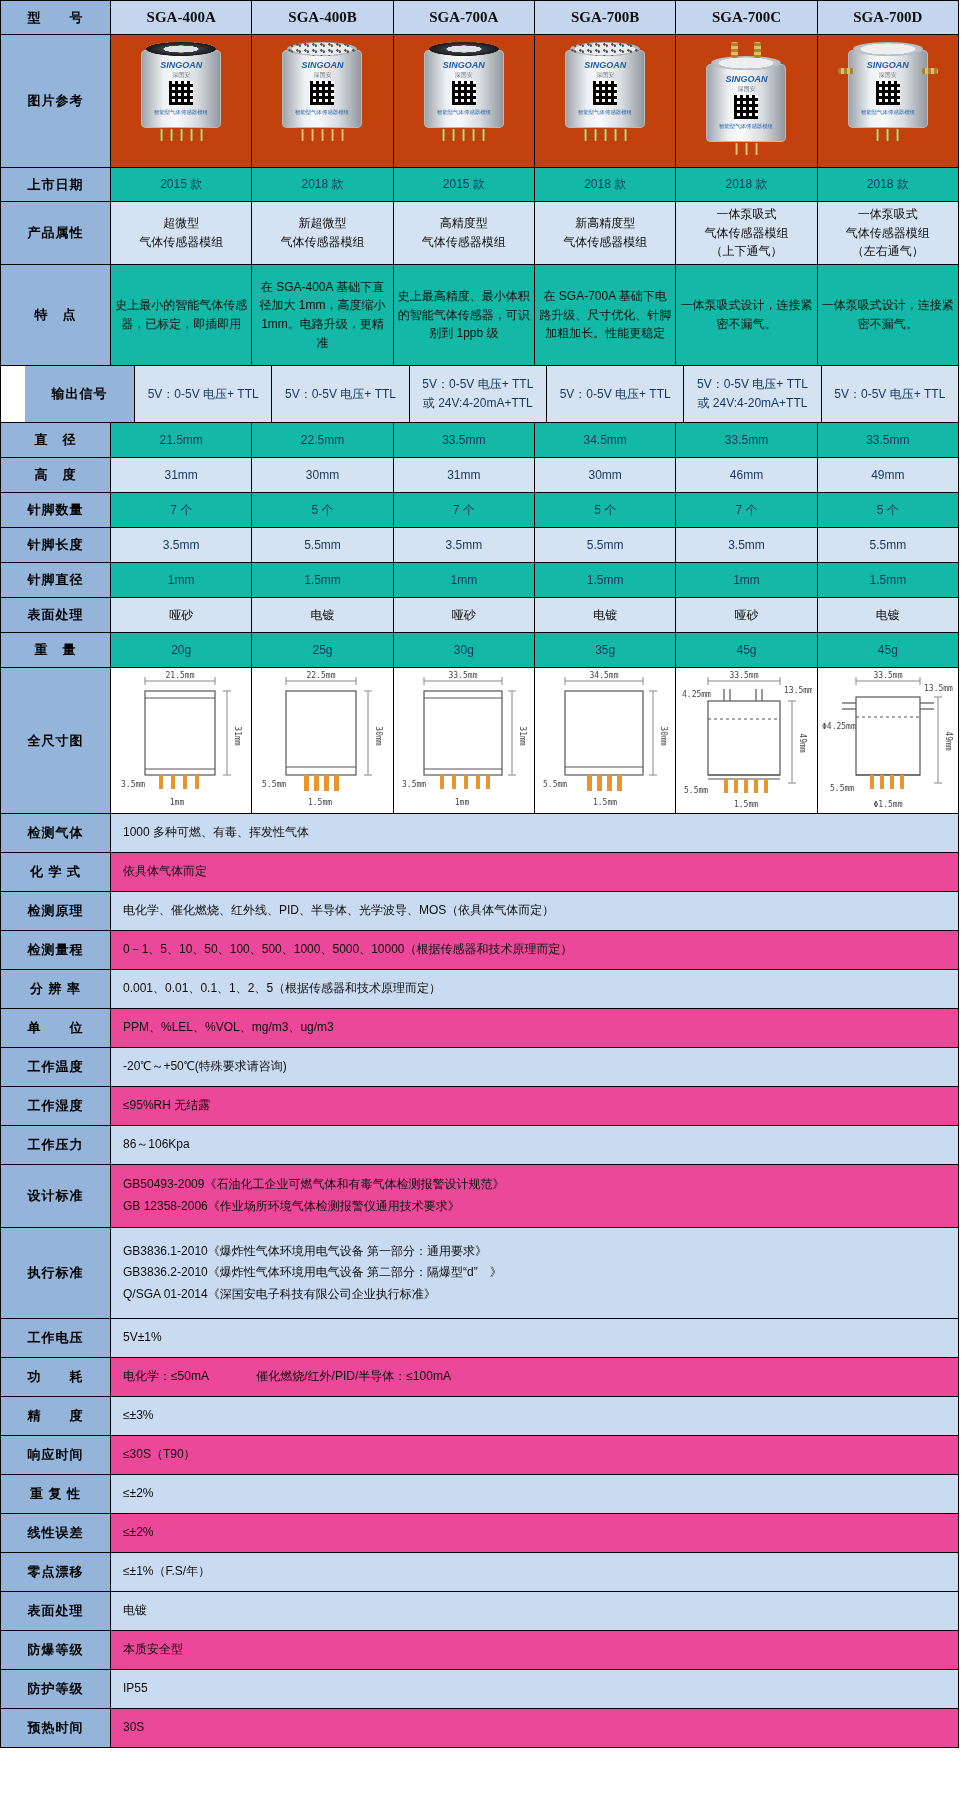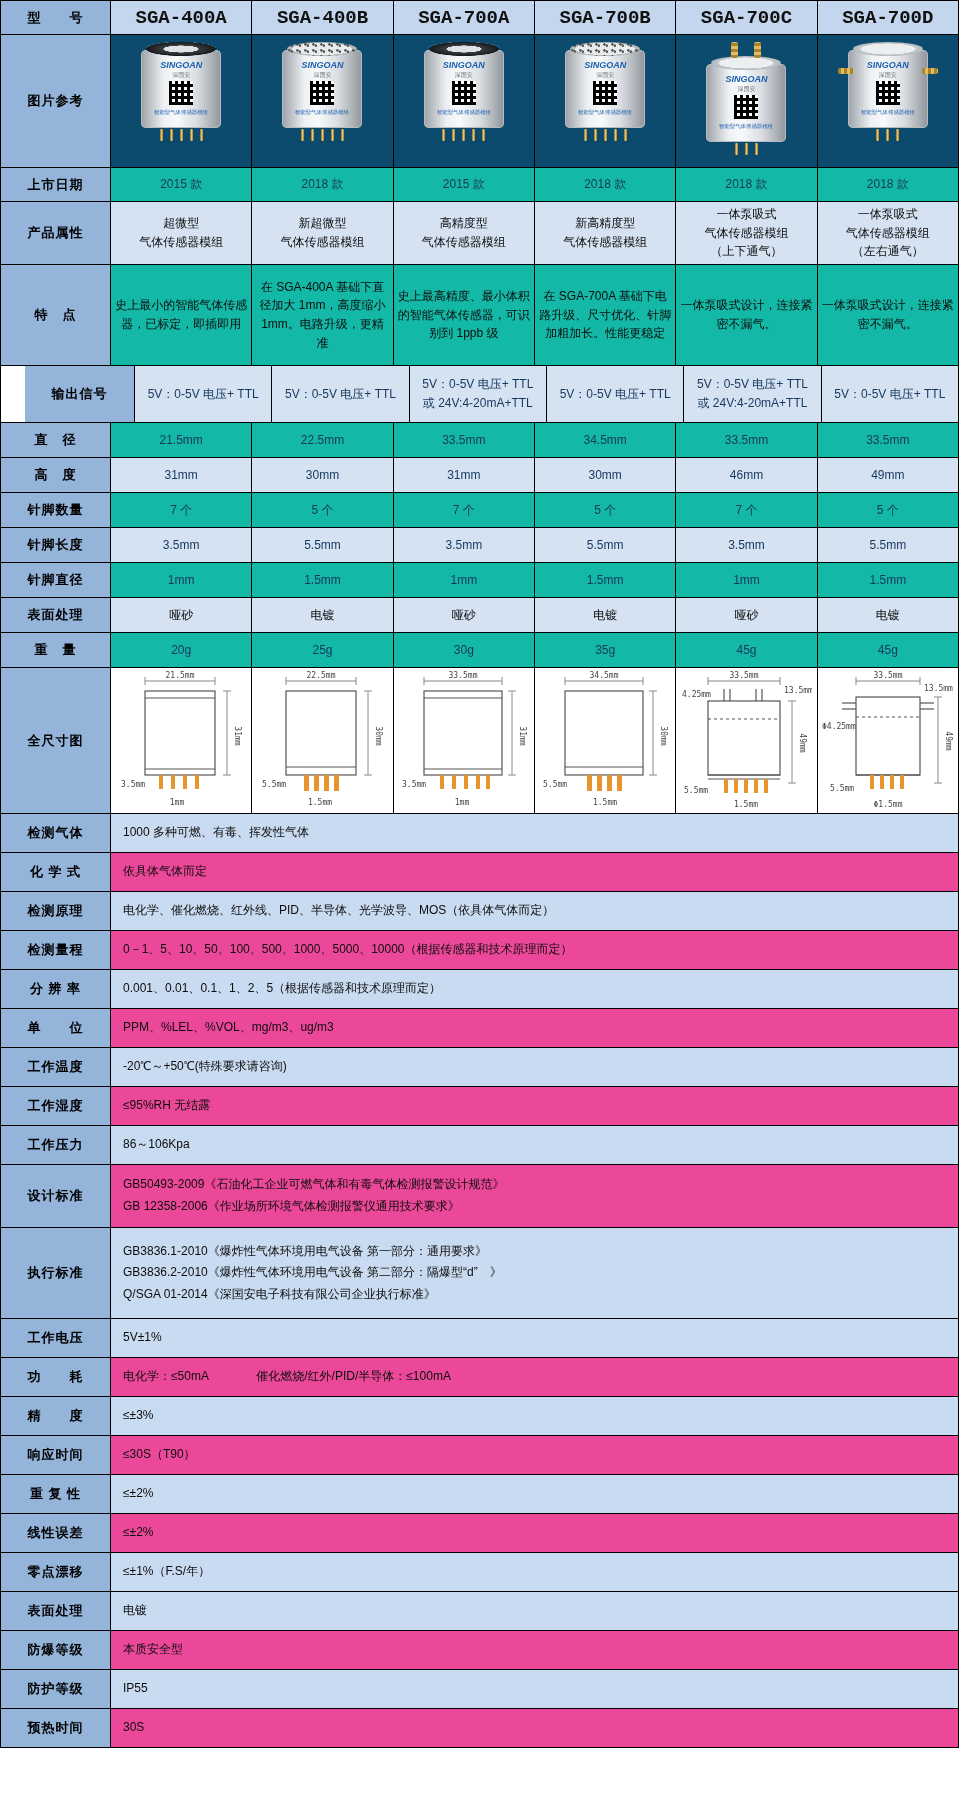--- a/index.html
+++ b/index.html
@@ -17,22 +17,22 @@
   .d .hdr{background:#c3d6ed;}
   
   .r-header{height:33px;}
   .r-photos{height:132px;}
   .r-launch{height:33px;}
   .r-attr{height:62px;}
   .r-feat{height:100px;}
   .r-sig{height:56px;padding-left:24px;}
   .r-num{height:34px;}
   .r-diag{height:145px;}
-  .hdr{flex:1;font-weight:bold;font-size:19px;font-family:Liberation Mono, monospace;background:#c3d6ed;}
-  .photo{flex:1;background:#0c4a6e;padding:4px 0;}
+  .hdr{flex:1;font-weight:bold;font-size:15px;font-family:Liberation Serif, serif;background:#c3d6ed;}
+  .photo{flex:1;background:#c2410c;padding:4px 0;}
   .diagc{flex:1;background:#fff;}
   
   .f-val{flex:1;font-size:12px;justify-content:flex-start;text-align:left;padding:3px 4px 3px 12px;white-space:pre-line;line-height:1.8;color:#0d0d0d;}
   .fr{height:38px;}
   .fr2{height:62px;}
   .fr3{height:90px;}
   .fd .f-val{background:#c9dbf0;}
   .fl .f-val{background:#ec4899;}
   
   .sensor{position:relative;width:84px;height:118px;margin:0 auto;display:flex;flex-direction:column;align-items:center;}

